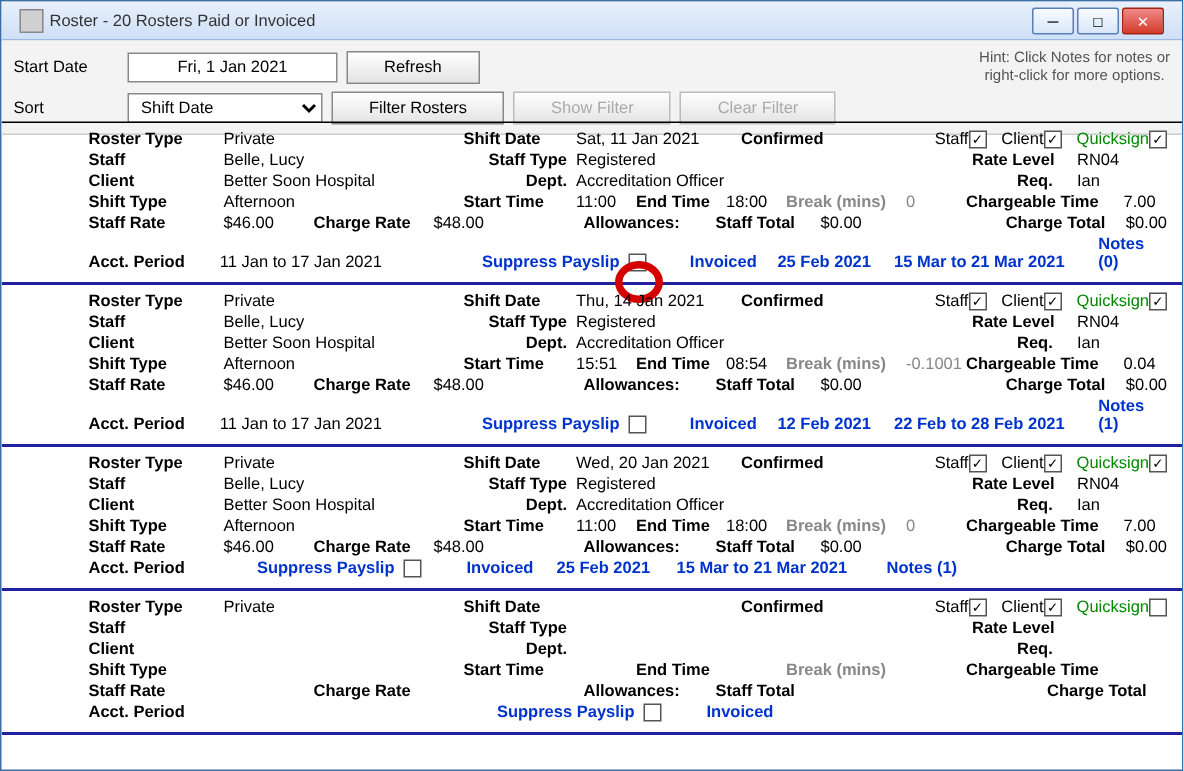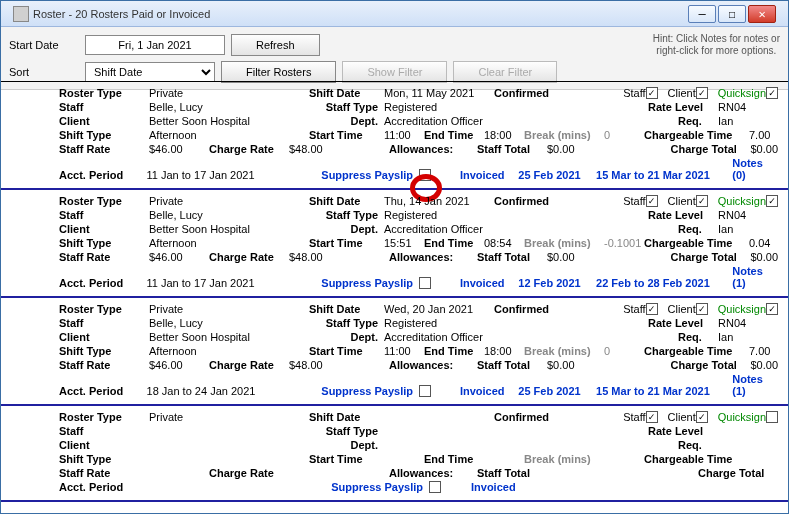--- a/index.html
+++ b/index.html
@@ -76,21 +76,21 @@
     </div>
   </div>
 
   <div class="content" id="content">
       <div class="card">
   <div class="circle" style="top:92px;left:409px"></div>
   <div class="row">
    <span class="k col0">Roster Type</span>
    <span class="v col1">Private</span>
    <span class="k colmid">Shift Date</span>
-   <span class="v" style="width:110px">Mon, 11 May 2021</span>
+   <span class="v" style="width:110px">Sat, 11 Jan 2021</span>
    <span class="k w70">Confirmed</span>
    <span class="flex1"></span>
    <span class="v">Staff </span>
           <span class="chk on"></span>
    <span class="pad"></span>
    <span class="v">Client </span>
           <span class="chk on"></span>
    <span class="pad"></span>
    <span class="green">Quicksign </span>
           <span class="chk on"></span>
@@ -279,21 +279,20 @@
    <span style="width:40px"></span>
    <span class="k colmidw">Allowances:</span>
    <span class="k w70">Staff Total</span>
    <span class="v w50">$0.00</span>
    <span class="flex1"></span>
    <span class="k w80">Charge Total</span>
    <span class="v">$0.00</span>
   </div>
   <div class="row">
    <span class="k col0">Acct. Period</span>
-   <span class="v col1">18 Jan to 24 Jan 2021</span>
    <span class="blue" style="width:120px;text-align:right;padding-right:6px">Suppress Payslip</span>
    <span class="chk "></span>
    <span style="width:30px"></span>
    <span class="blue w60">Invoiced</span>
    <span class="blue w80">25 Feb 2021</span>
    <span class="blue" style="width:140px">15 Mar to 21 Mar 2021</span>
    <span class="blue">Notes (1)</span>
   </div>
       </div>
       <div class="card">

